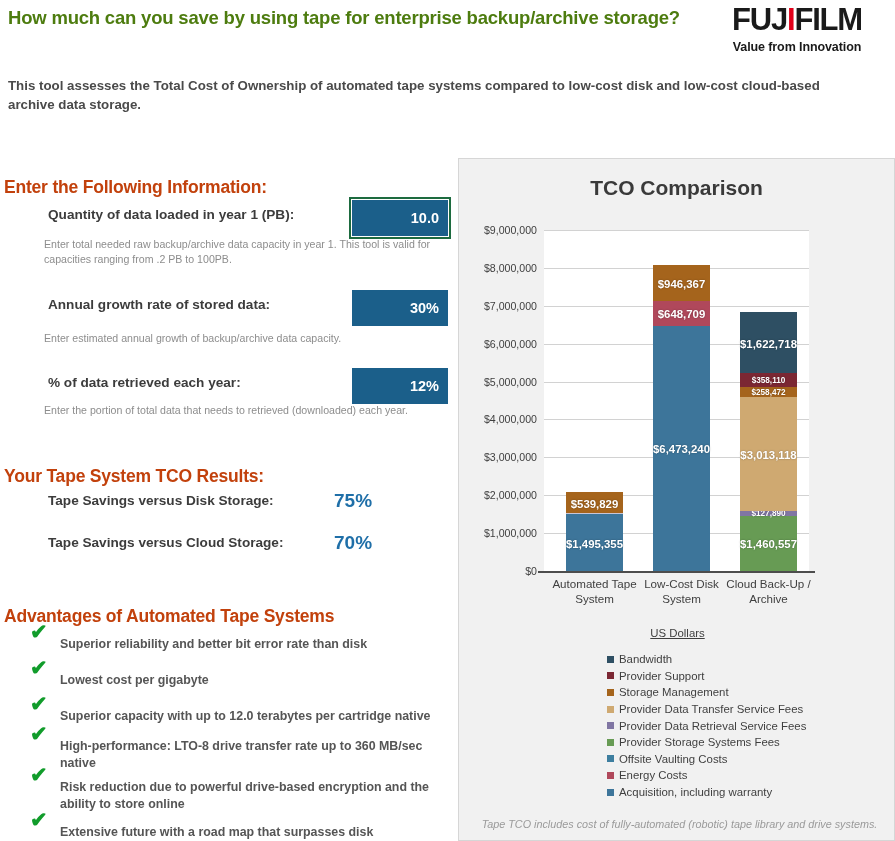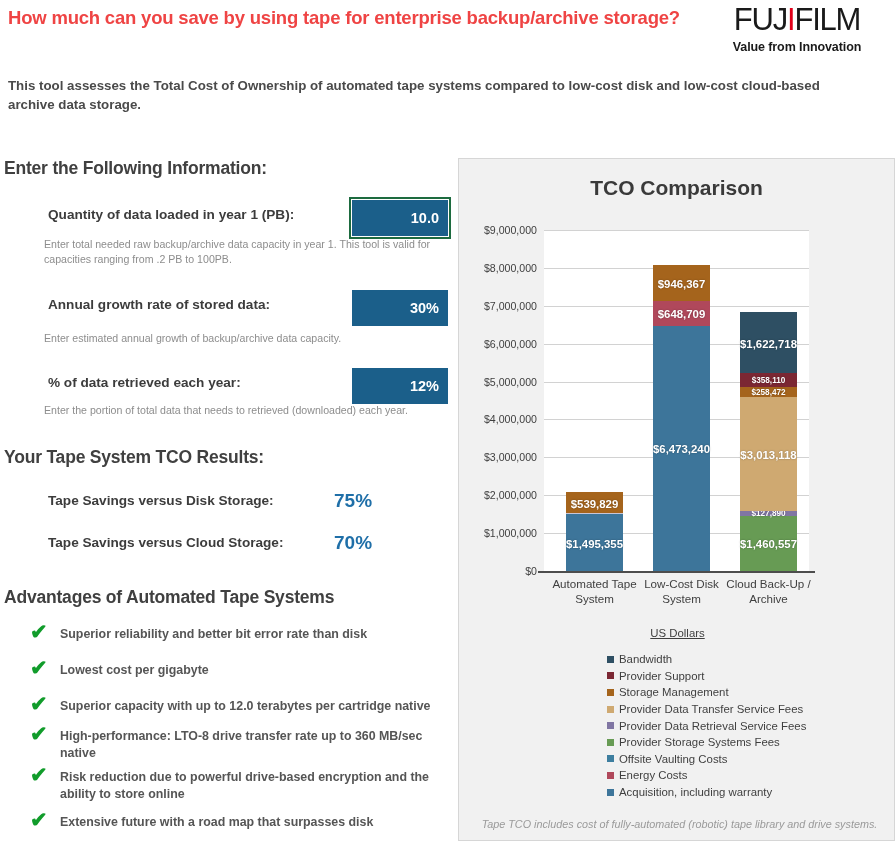--- a/index.html
+++ b/index.html
@@ -7,42 +7,43 @@
     width: 895px; height: 841px;
     background: #ffffff;
     font-family: "Liberation Sans", sans-serif;
     overflow: hidden;
   }
   .page { position: relative; width: 895px; height: 841px; }
 
   
   .hdr-title {
     position: absolute; left: 8px; top: 6px; width: 690px;
-    font-size: 18.5px; font-weight: bold; color: #ef4444;
+    font-size: 18.5px; font-weight: bold; color: #4d7c0f;
     line-height: 1.25; letter-spacing: -0.2px;
   }
   .logo-wrap { position: absolute; right: 8px; top: 4px; width: 180px; text-align: center; }
   .logo-main {
-    font-size: 31px; font-weight: normal; color: #1a1a1a;
+    font-size: 31px; font-weight: bold; color: #1a1a1a;
     letter-spacing: -1.2px; line-height: 1; white-space: nowrap;
   }
   .logo-main .red-i { color: #e2001a; }
   .logo-tag {
     font-size: 12.5px; font-weight: bold; color: #1a1a1a;
     margin-top: 5px; letter-spacing: -0.1px;
   }
   .hdr-sub {
     position: absolute; left: 8px; top: 77px; width: 815px;
     font-size: 13.3px; font-weight: bold; color: #4a4a4a; line-height: 1.42;
   }
 
   
   .sec-head {
-    position: absolute; font-size: 17.5px; font-weight: bold; color: #404040;
+    position: absolute; font-size: 17.5px; font-weight: bold; color: #c2410c;
     letter-spacing: -0.2px;
+    margin-top: 19px;
   }
   #enter-head { left: 4px; top: 158px; }
   #results-head { left: 4px; top: 447px; }
   #adv-head { left: 4px; top: 587px; }
 
   .field-row { position: absolute; left: 48px; width: 400px; height: 36px; }
   .field-label {
     position: absolute; left: 0; top: 7px;
     font-size: 13.6px; font-weight: bold; color: #3c3c3c; white-space: nowrap;
   }
@@ -68,21 +69,21 @@
     position: absolute; left: 286px; top: 0;
     font-size: 19px; font-weight: bold; color: #1f6fa8;
   }
 
   .adv-item { position: absolute; left: 30px; width: 420px; }
   .adv-check {
     position: absolute; left: 0; top: 0; width: 22px; height: 22px;
     color: #119c2b; font-size: 21px; font-weight: bold; line-height: 20px;
   }
   .adv-text {
-    position: absolute; left: 30px; top: 4px; width: 400px;
+    position: absolute; left: 30px; top: 14px; width: 400px;
     font-size: 12.4px; font-weight: bold; color: #555555; line-height: 1.35;
   }
 
   
   .chart-panel {
     position: absolute; left: 458px; top: 158px;
     width: 437px; height: 683px;
     background: #f1f1f1; border: 1px solid #d6d6d6;
   }
   .chart-title {

